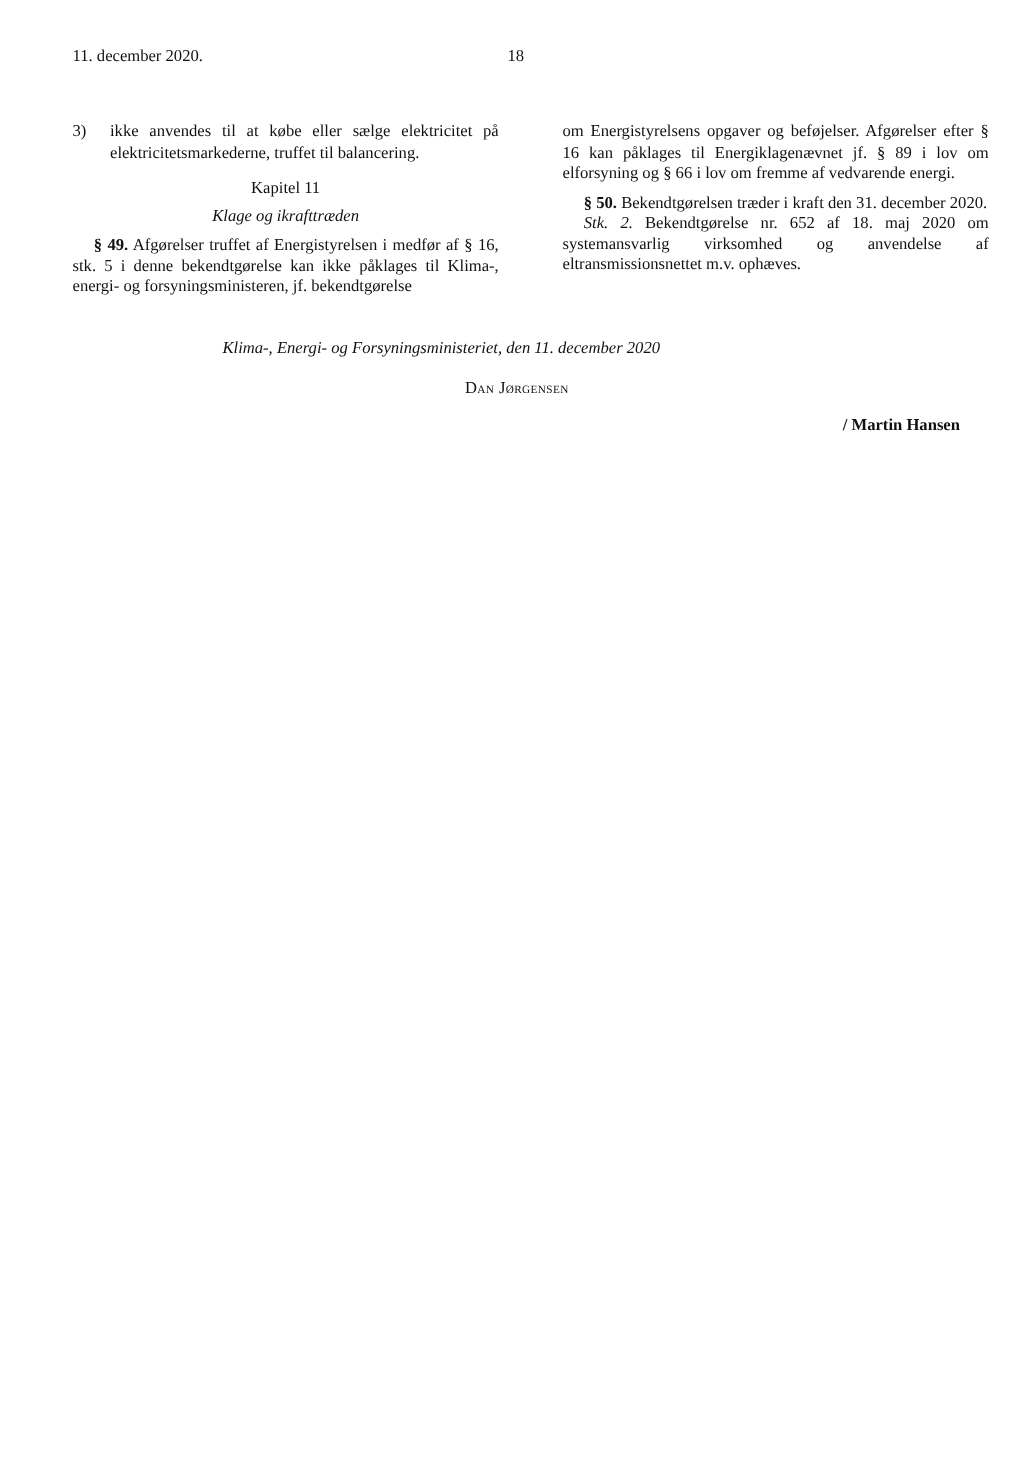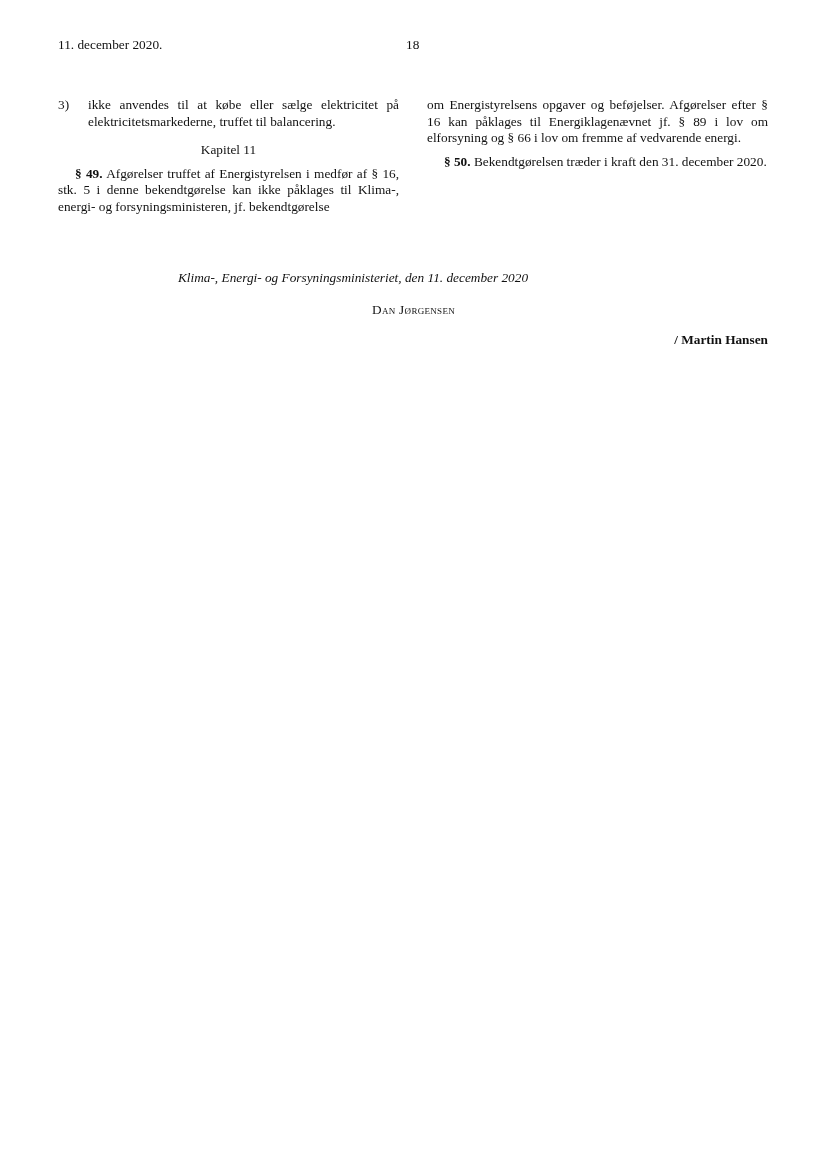--- a/index.html
+++ b/index.html
@@ -3,21 +3,21 @@
   <meta charset="utf-8">
   <style>
     html, body { margin: 0; padding: 0; background: #ffffff; }
     body { width: 827px; height: 1169px; position: relative; overflow: hidden;
            font-family: "Liberation Serif", serif; color: #111; font-size: 13.3px; }
     .abs { position: absolute; }
     .header-date { left: 58px; top: 37px; }
     .header-page { left: 406px; top: 37px; }
     .col { position: absolute; width: 341px; line-height: 16.5px; text-align: justify; }
     .col-left { left: 58px; top: 97px; }
-    .col-right { left: 427px; top: 97px; }
+    .col-right { left: 450px; top: 97px; }
     .list-item { display: flex; }
     .list-num { width: 30px; flex: none; }
     .list-text { flex: 1; text-align: justify; }
     .chapter-title { text-align: center; margin-top: 12px; }
     .chapter-sub { text-align: center; font-style: italic; margin-top: 6px; }
     .para { text-indent: 17px; margin-top: 7px; }
     .para.no-gap { margin-top: 0; }
     .bold { font-weight: bold; }
     .ital { font-style: italic; }
     .sign-place { left: 0; width: 706px; top: 270px; text-align: center; font-style: italic; }
@@ -29,23 +29,25 @@
 
 <div class="abs header-date">11. december 2020.</div>
 <div class="abs header-page">18</div>
 
 <div class="col col-left">
   <div class="list-item">
     <span class="list-num">3)</span>
     <span class="list-text">ikke anvendes til at købe eller sælge elektricitet på elektricitetsmarkederne, truffet til balancering.</span>
   </div>
   <div class="chapter-title">Kapitel 11</div>
+  <div class="chapter-sub">Klage og ikrafttræden</div>
   <div class="para"><span class="bold">§ 49.</span><span> Afgørelser truffet af Energistyrelsen i medfør af § 16, stk. 5 i denne bekendtgørelse kan ikke påklages til Klima-, energi- og forsyningsministeren, jf. bekendtgørelse</span></div>
 </div>
 
 <div class="col col-right">
   <div class="para no-gap" style="text-indent:0">om Energistyrelsens opgaver og beføjelser. Afgørelser efter § 16 kan påklages til Energiklagenævnet jf. § 89 i lov om elforsyning og § 66 i lov om fremme af vedvarende energi.</div>
   <div class="para"><span class="bold">§ 50.</span><span> Bekendtgørelsen træder i kraft den 31. december 2020.</span></div>
+  <div class="para no-gap"><span class="ital">Stk. 2.</span><span> Bekendtgørelse nr. 652 af 18. maj 2020 om systemansvarlig virksomhed og anvendelse af eltransmissionsnettet m.v. ophæves.</span></div>
 </div>
 
 <div class="abs sign-place">Klima-, Energi- og Forsyningsministeriet, den 11. december 2020</div>
 <div class="abs sign-name">Dan Jørgensen</div>
 <div class="abs sign-secondary">/ Martin Hansen</div>
 
 </body></html>

